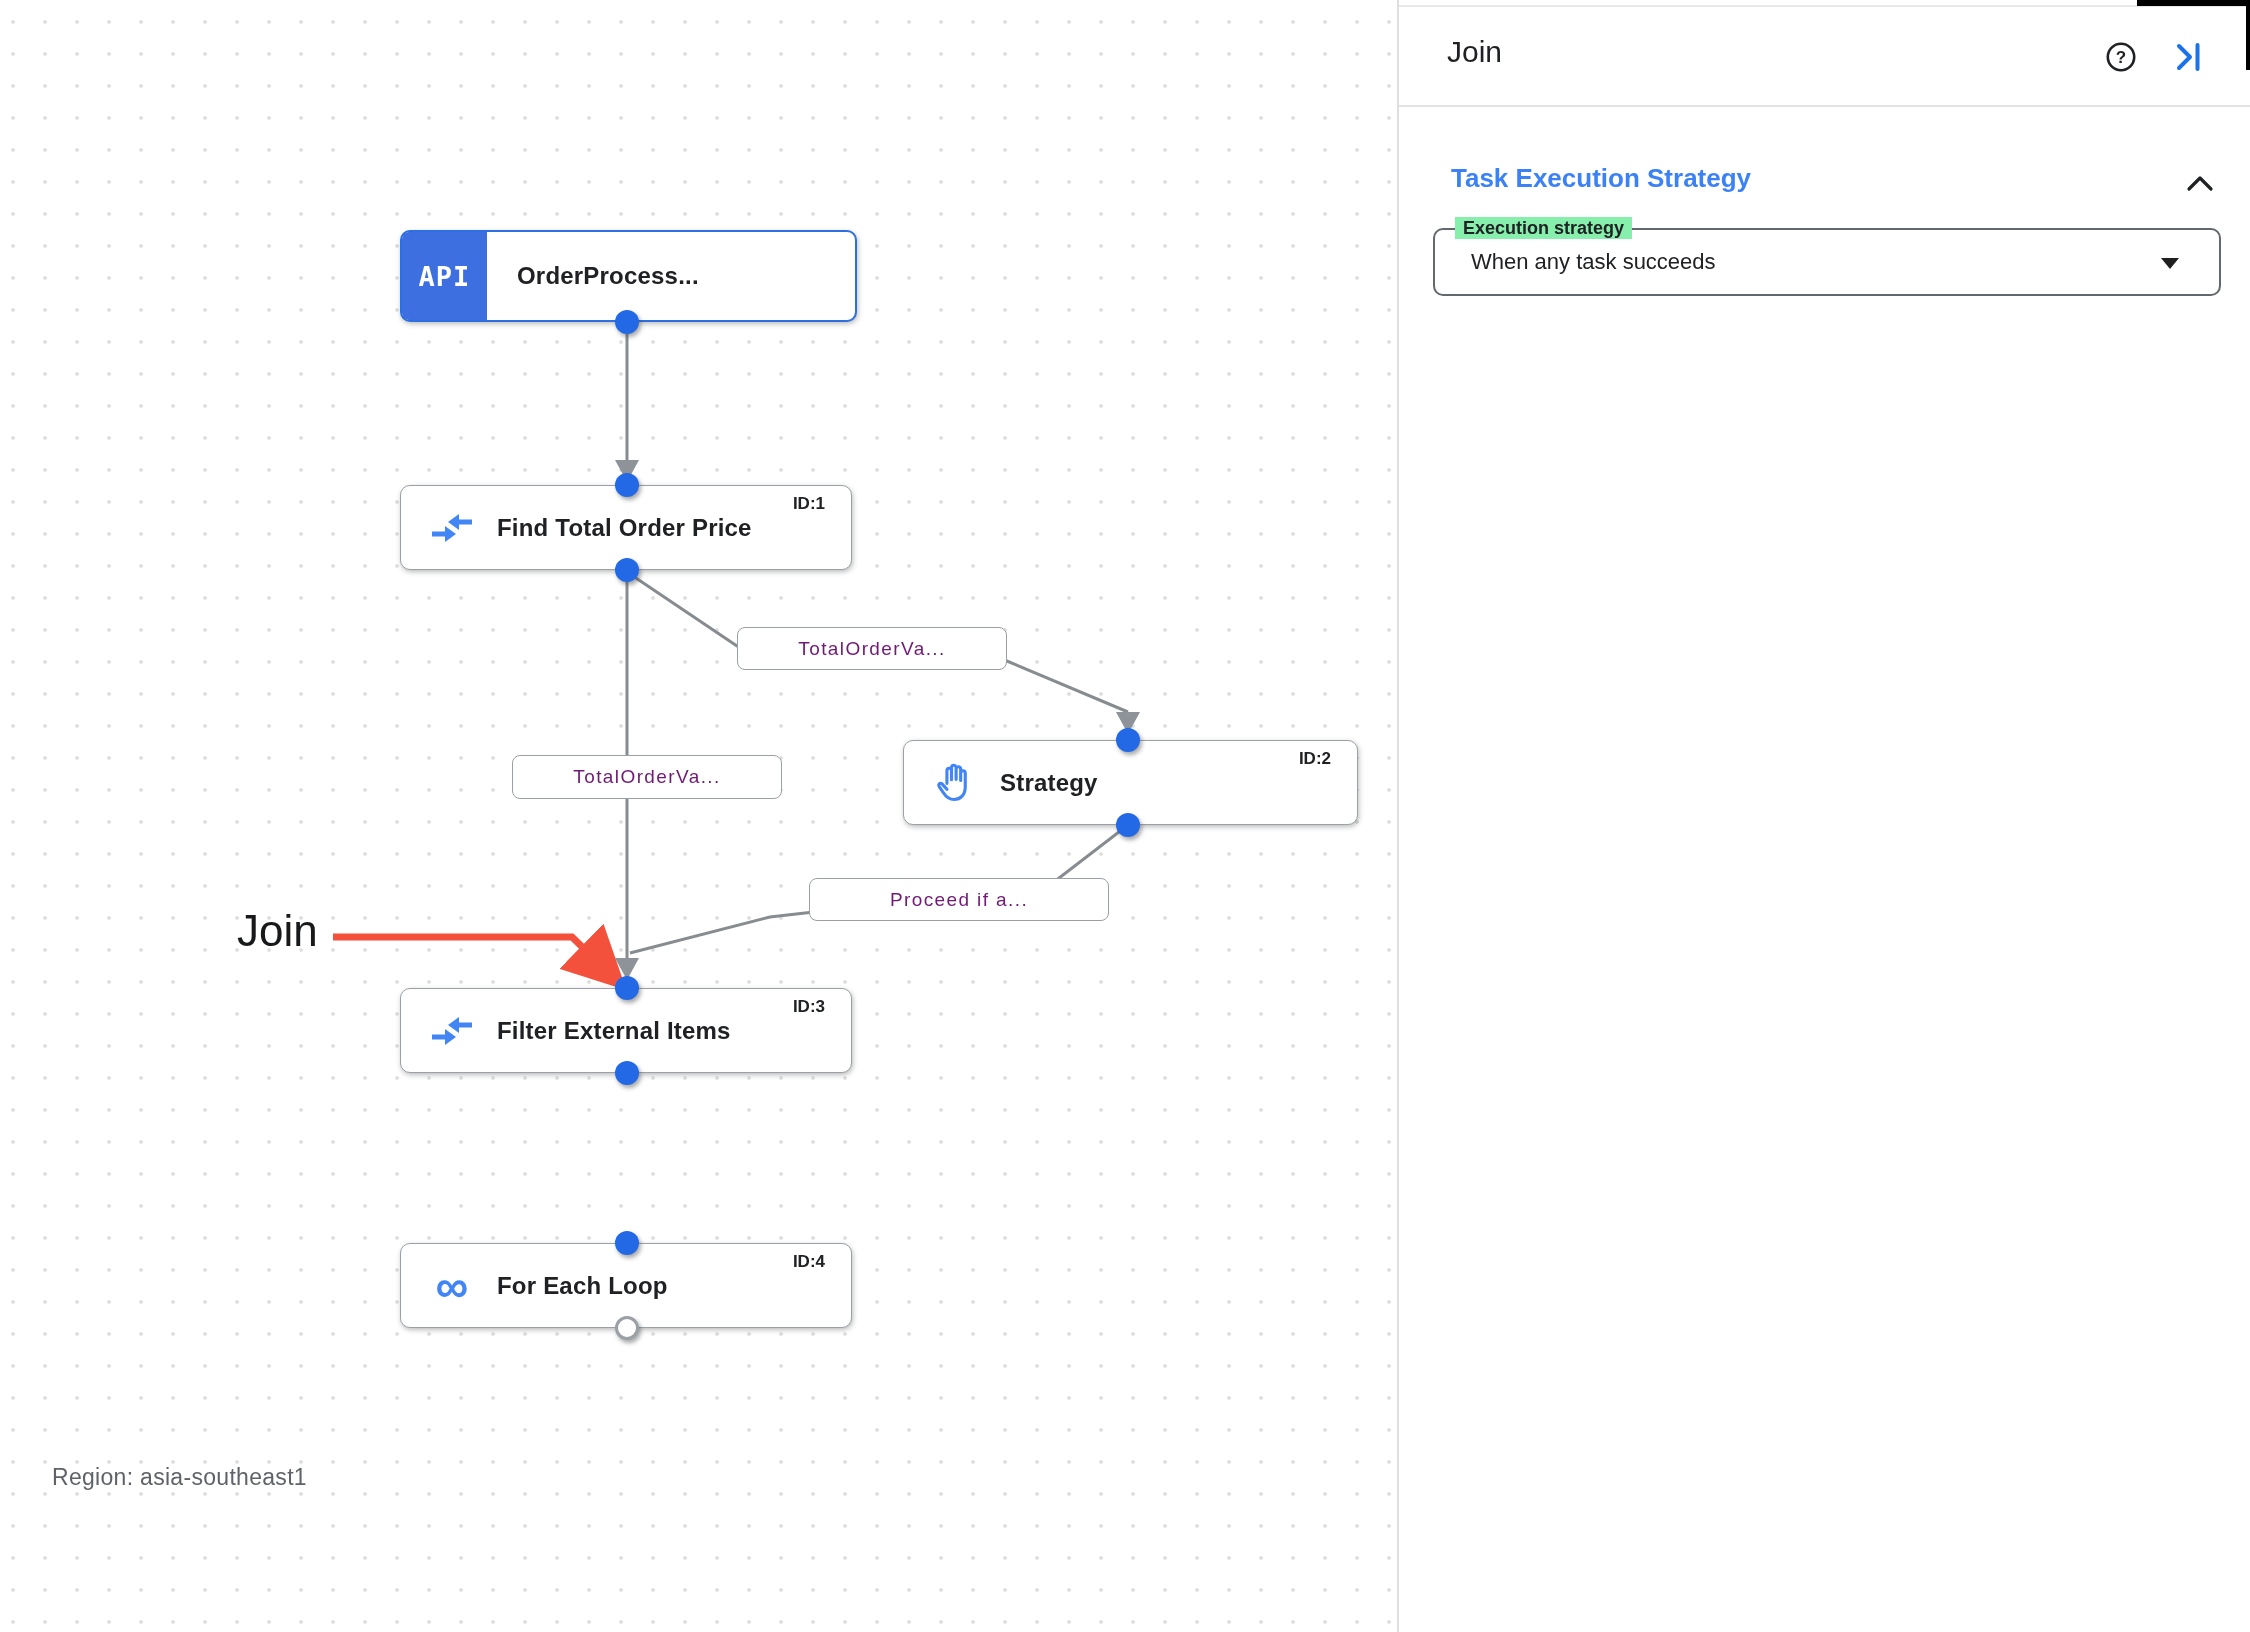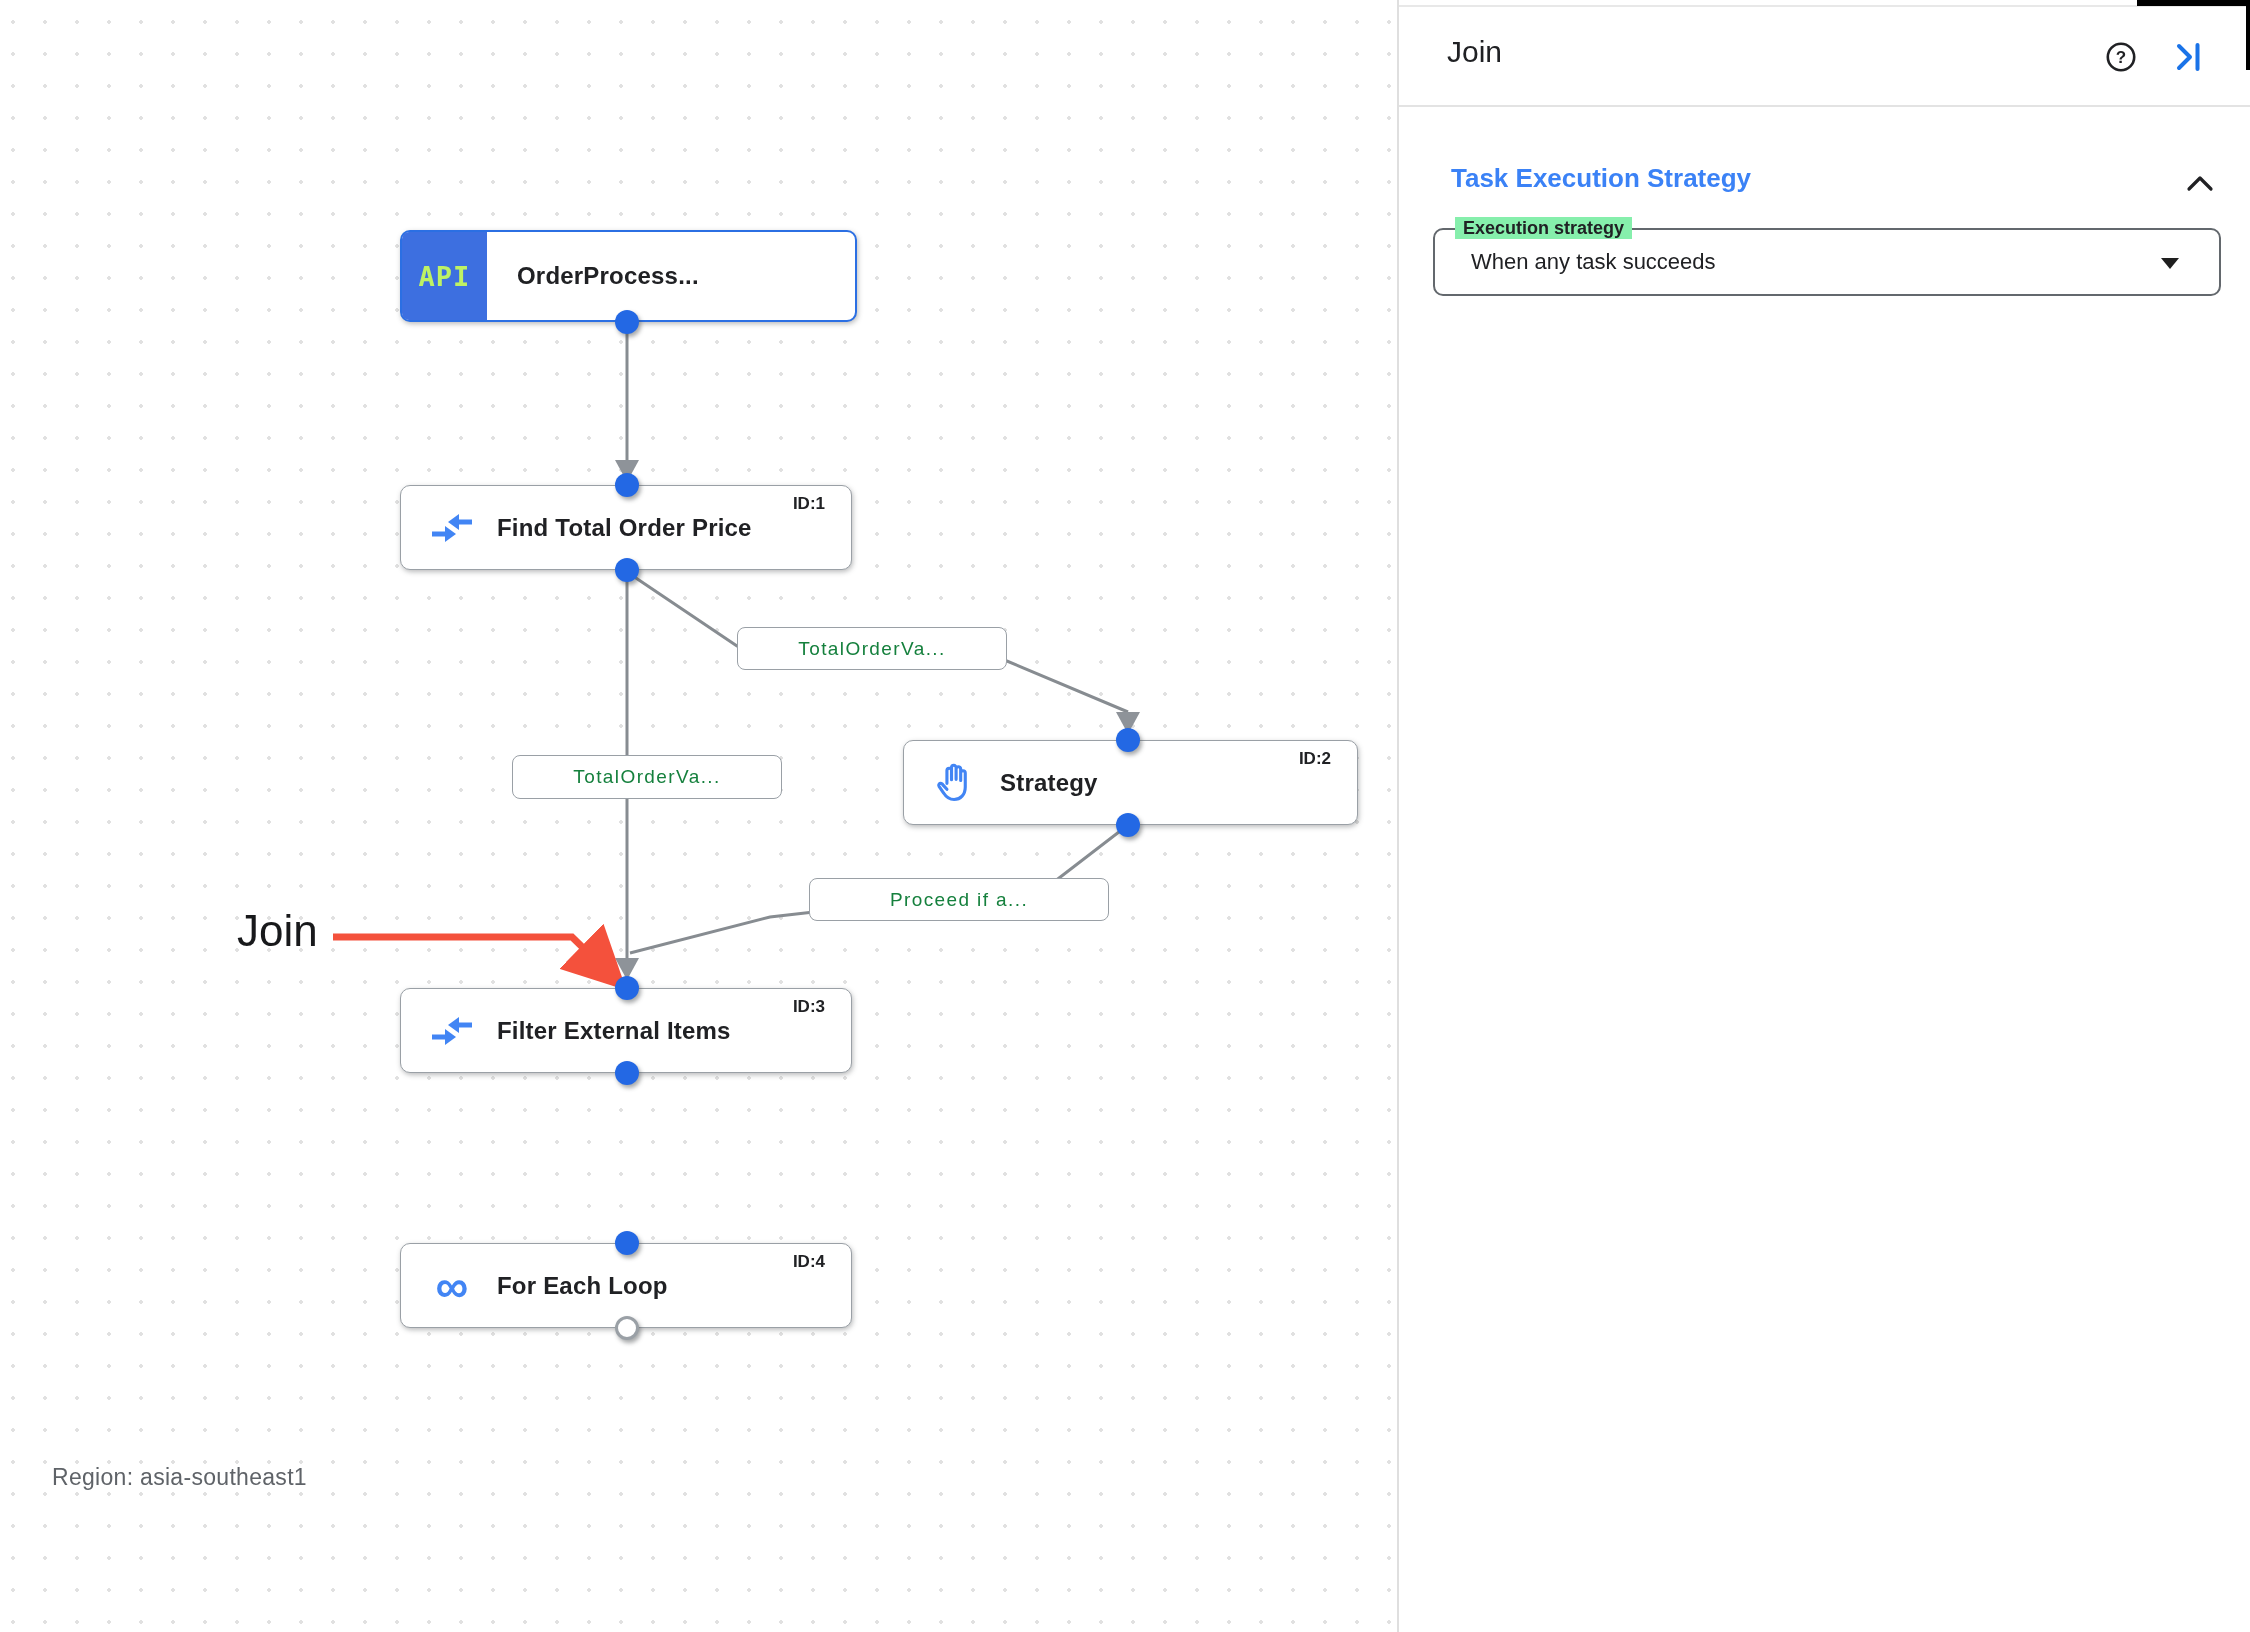--- a/index.html
+++ b/index.html
@@ -22,35 +22,35 @@
     display:flex; align-items:center;
   }
   .node .title { font-size:24px; font-weight:700; color:#202124; letter-spacing:.2px; }
   .node .idtag { position:absolute; top:8px; right:26px; font-size:17px; font-weight:700; color:#202124;margin-left:36px; }
   .node .nicon { display:flex; align-items:center; justify-content:center; width:50px; margin:0 20px 0 26px; flex:0 0 auto; }
 
   .trigger { border:2px solid #2b6fe3; }
   .trigger .badge {
     width:85px; height:100%; background:#3d6fe0; border-radius:7px 0 0 7px;
     display:flex; align-items:center; justify-content:center;
-    color:#bef264; font-family:"DejaVu Sans Mono", monospace; font-weight:700; font-size:27px; letter-spacing:1px;
+    color:#ffffff; font-family:"DejaVu Sans Mono", monospace; font-weight:700; font-size:27px; letter-spacing:1px;
   }
   .trigger .title { margin-left:30px; }
 
   .infinity-glyph { font-size:46px; font-weight:700; color:#4285f4; line-height:36px; }
 
   
   .dot { position:absolute; width:24px; height:24px; border-radius:50%; background:#2368e4; box-shadow:2px 3px 4px rgba(60,64,67,.45); }
   .dot.open { background:#fff; border:3.5px solid #9aa0a6; }
 
   
   .elabel {
     position:absolute; background:#fff; border:1.5px solid #9aa0a6; border-radius:8px;
     display:flex; align-items:center; justify-content:center;
-    font-size:19px; color:#15803d; letter-spacing:1.4px;
+    font-size:19px; color:#701a75; letter-spacing:1.4px;
   }
 
   
   .annot-text { position:absolute; left:237px; top:906px; font-size:44px; font-weight:500; color:#18191b; }
 
   .region { position:absolute; left:52px; top:1464px; font-size:23px; color:#5f6368; letter-spacing:.3px; }
 
   
   .panel { position:absolute; left:1397px; top:0; width:853px; height:1632px; background:#fff; border-left:2px solid #dfdfdf; }
   .panel-topline { position:absolute; left:0; top:5px; width:853px; height:2px; background:#e8e8e8; }

